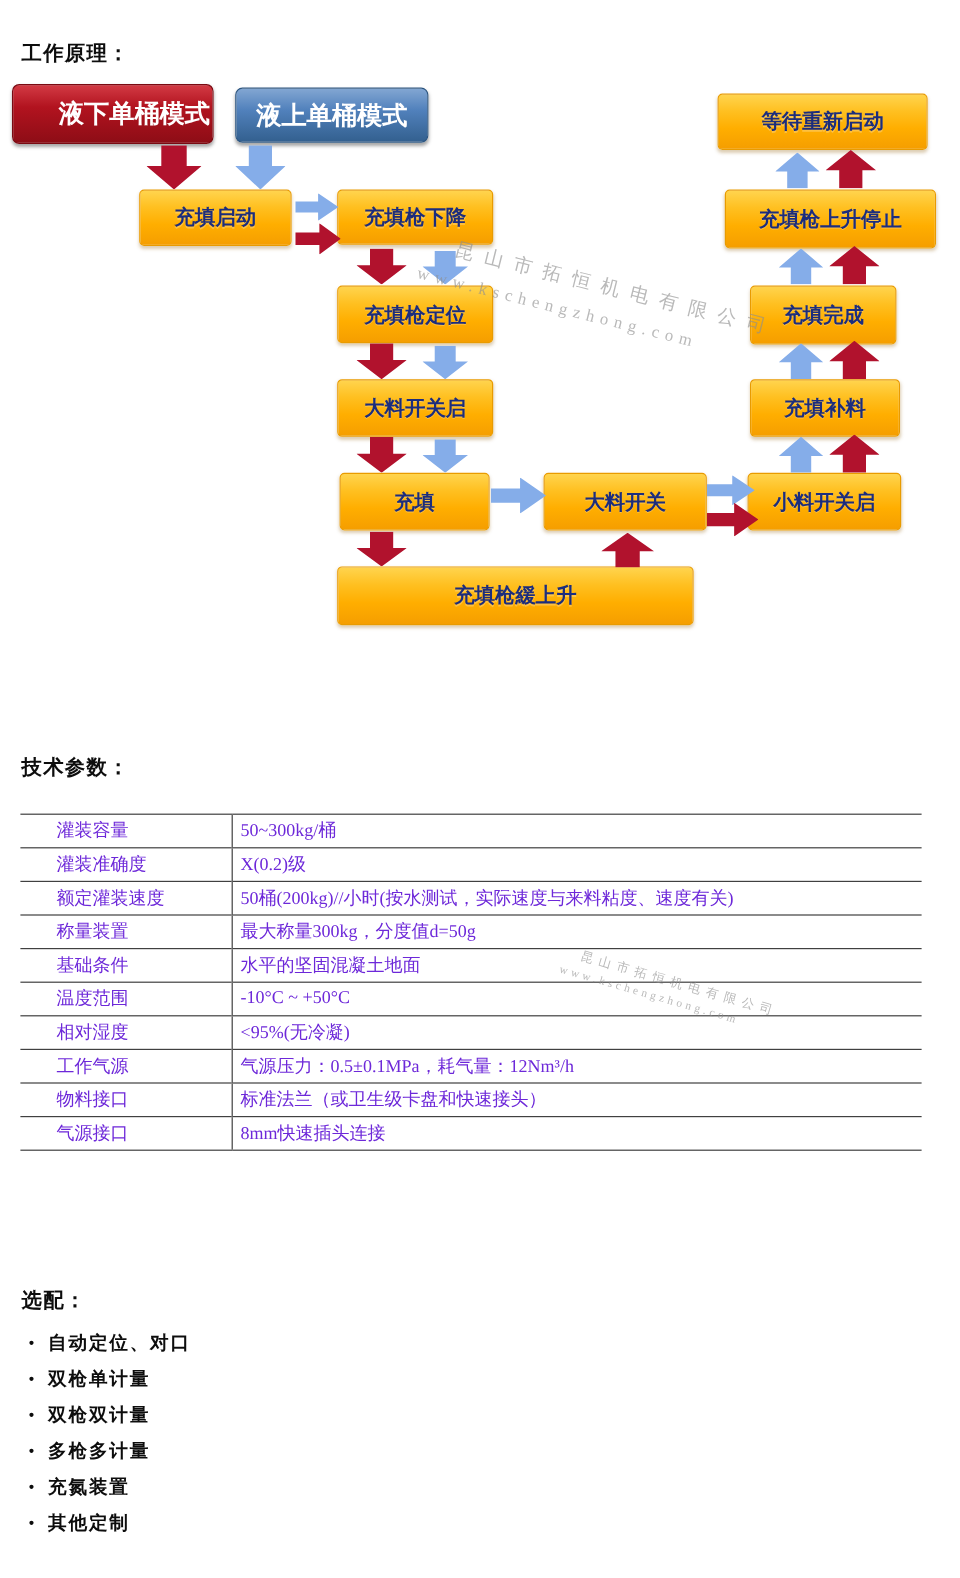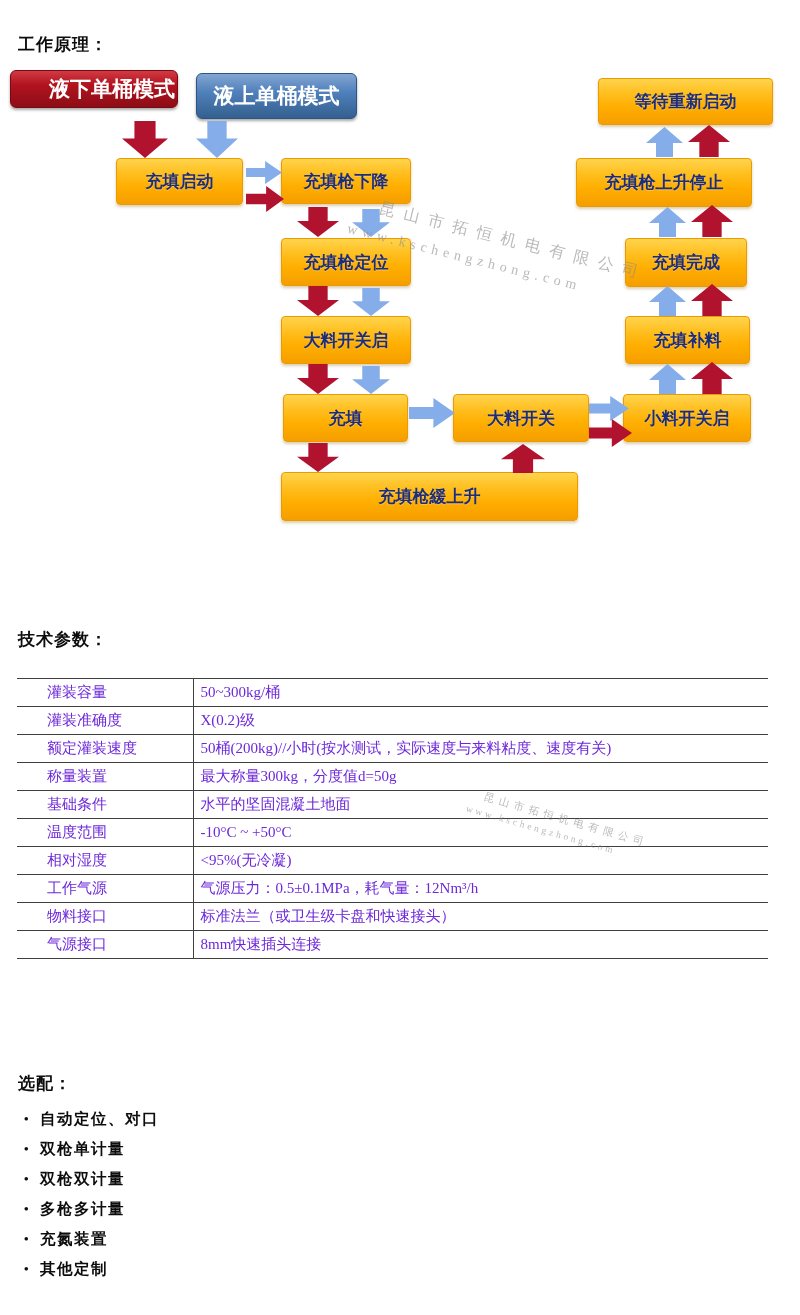--- a/index.html
+++ b/index.html
@@ -119,34 +119,34 @@
     margin-left: 4px;
   }
 </style>
 </head>
 <body>
 
 <div class="page">
 
   <div class="sec-title" style="left:18px; top:33px;">工作原理：</div>
 
-  <div class="fbox redbox" style="left:10px; top:70px; width:168px; height:38px;padding-left:36px;">液下单桶模式</div>
+  <div class="fbox redbox" style="left:10px; top:70px; width:168px; height:50px;padding-left:36px;">液下单桶模式</div>
   <div class="fbox bluebox" style="left:196px; top:73px; width:161px; height:46px;">液上单桶模式</div>
 
   <div class="fbox orange" style="left:116px; top:158px; width:127px; height:47px;">充填启动</div>
   <div class="fbox orange" style="left:281px; top:158px; width:130px; height:46px;">充填枪下降</div>
   <div class="fbox orange" style="left:281px; top:238px; width:130px; height:48px;">充填枪定位</div>
   <div class="fbox orange" style="left:281px; top:316px; width:130px; height:48px;">大料开关启</div>
   <div class="fbox orange" style="left:283px; top:394px; width:125px; height:48px;">充填</div>
   <div class="fbox orange" style="left:453px; top:394px; width:136px; height:48px;">大料开关</div>
   <div class="fbox orange" style="left:281px; top:472px; width:297px; height:49px;">充填枪緩上升</div>
   <div class="fbox orange" style="left:623px; top:394px; width:128px; height:48px;">小料开关启</div>
   <div class="fbox orange" style="left:625px; top:238px; width:122px; height:49px;">充填完成</div>
   <div class="fbox orange" style="left:625px; top:316px; width:125px; height:48px;">充填补料</div>
-  <div class="fbox orange" style="left:576px; top:158px; width:176px; height:49px;">充填枪上升停止</div>
+  <div class="fbox orange" style="left:604px; top:158px; width:176px; height:49px;">充填枪上升停止</div>
   <div class="fbox orange" style="left:598px; top:78px; width:175px; height:47px;">等待重新启动</div>
 
   <div class="ar down red" style="left:122px; top:121px; width:46px; height:37px;"></div>
   <div class="ar down blue" style="left:196px; top:121px; width:42px; height:37px;"></div>
   <div class="ar right blue" style="left:246px; top:161px; width:36px; height:23px;"></div>
   <div class="ar right red" style="left:246px; top:186px; width:38px; height:26px;"></div>
   <div class="ar down red" style="left:297px; top:207px; width:42px; height:30px;"></div>
   <div class="ar down blue" style="left:352px; top:209px; width:38px; height:28px;"></div>
   <div class="ar down red" style="left:297px; top:286px; width:42px; height:30px;"></div>
   <div class="ar down blue" style="left:352px; top:288px; width:38px; height:28px;"></div>

